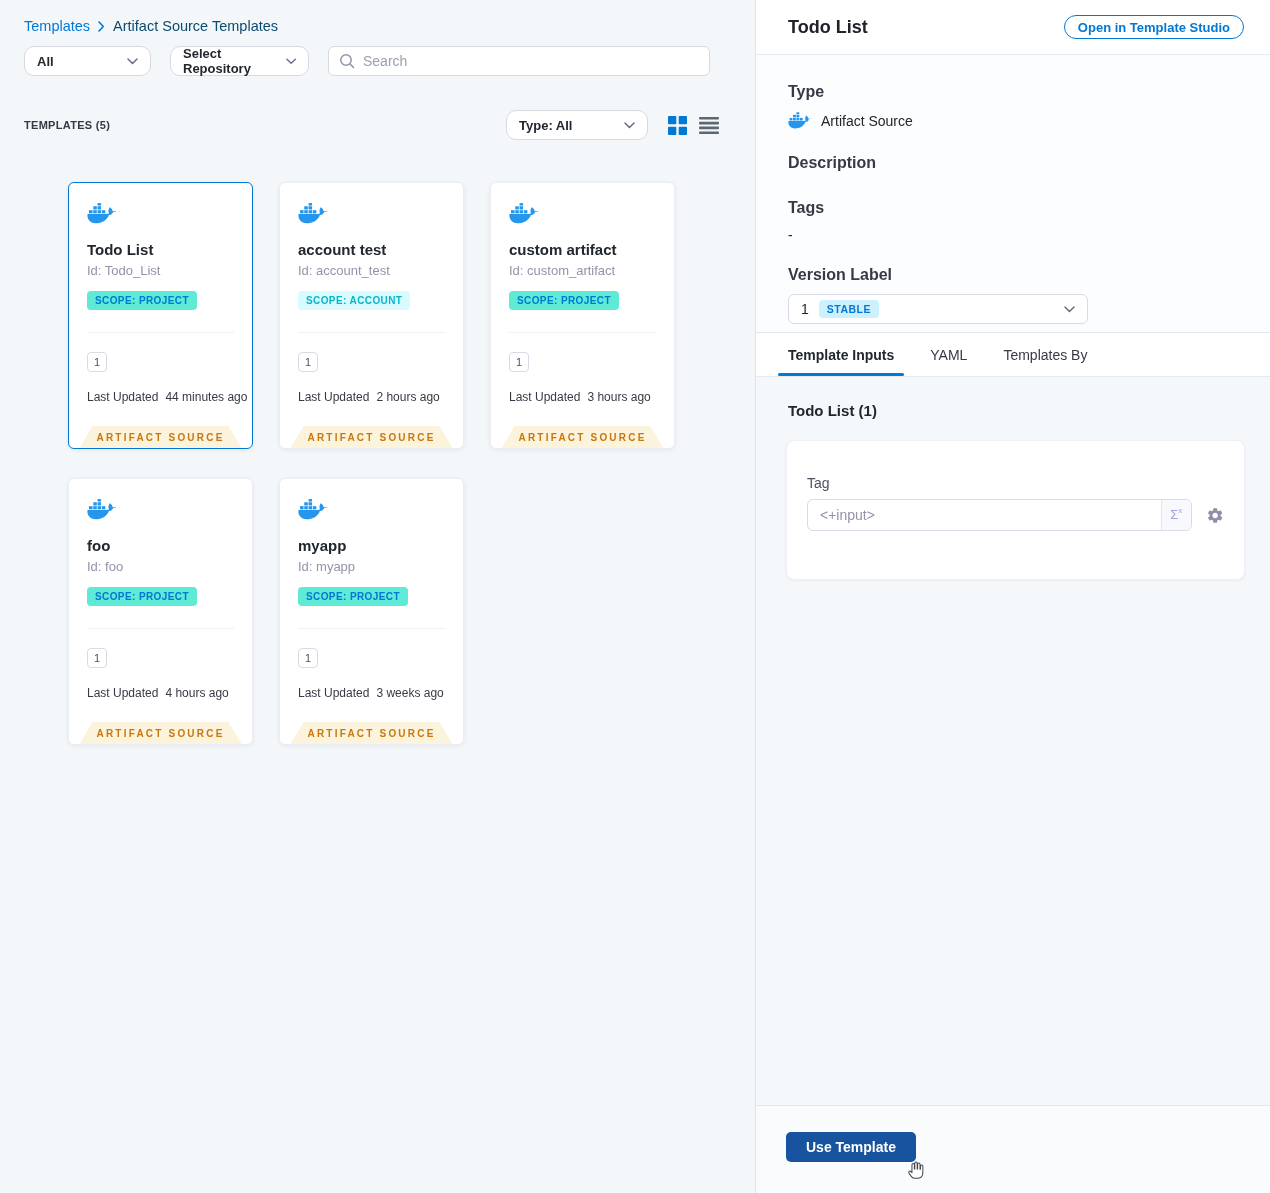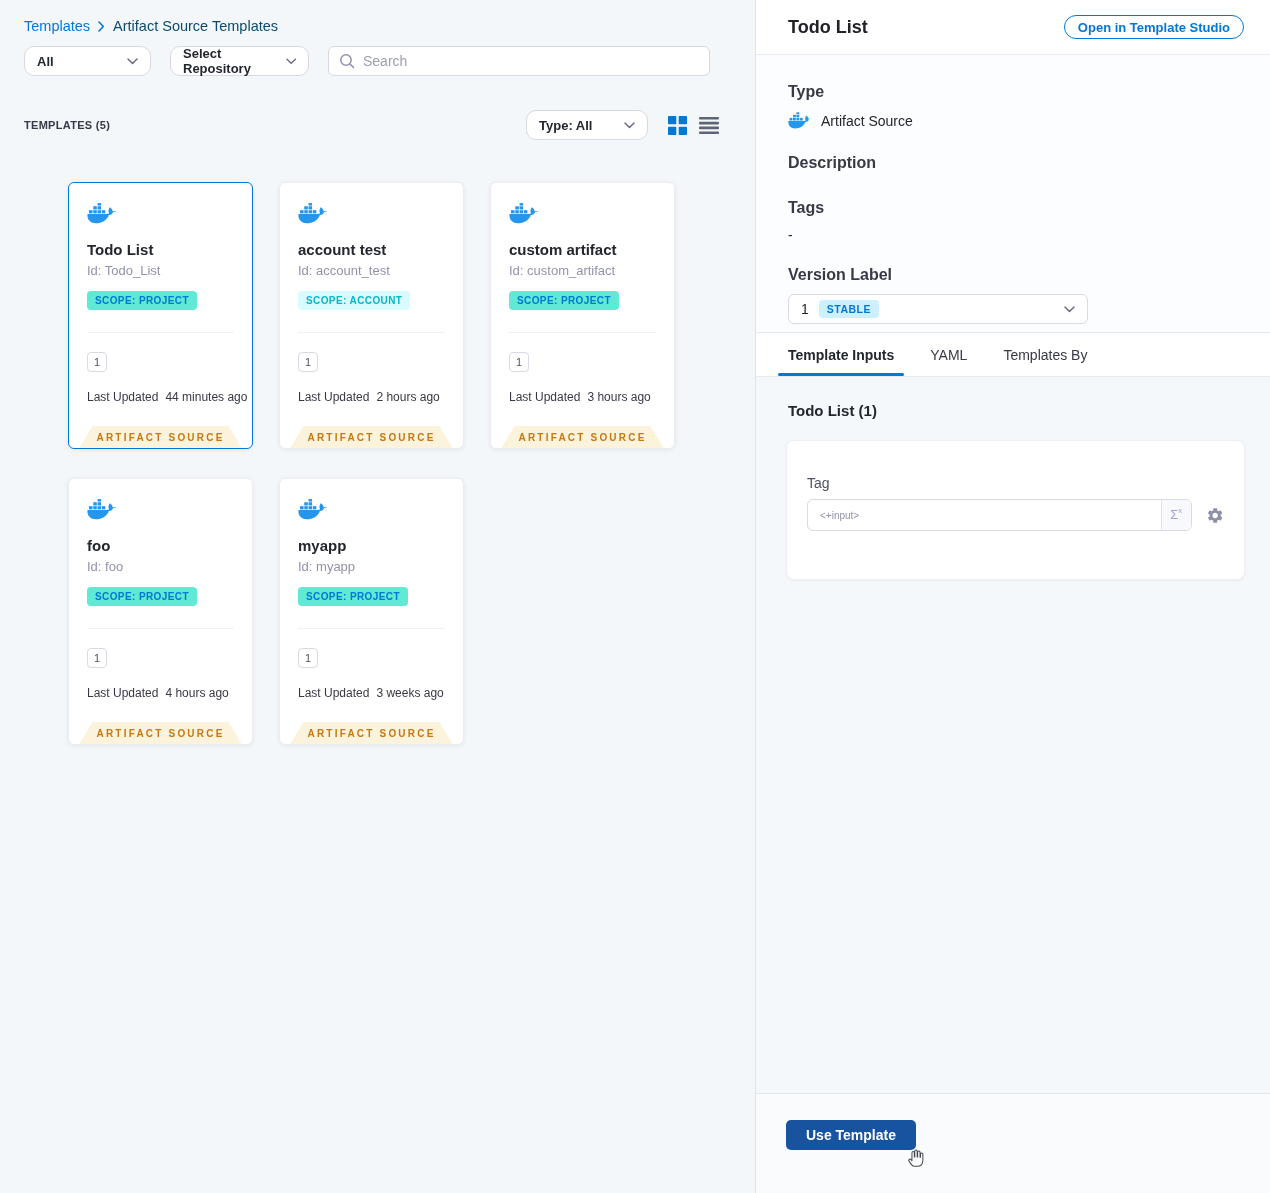--- a/index.html
+++ b/index.html
@@ -31,21 +31,21 @@
   .search-box {
     width:382px; height:30px; background:#fff; border:1px solid #d6d9e2; border-radius:6px;
     display:flex; align-items:center; padding:0 10px; gap:8px;
   }
   .search-box input { flex:1; border:0; outline:0; font-size:14px; color:#22272e; background:transparent; font-family:inherit; }
   .search-box input::placeholder { color:#9aa0ae; }
 
   .list-header { margin:34px 36px 0 0; display:flex; align-items:center; justify-content:space-between; }
   .templates-count { font-size:11px; font-weight:700; letter-spacing:.3px; color:#383946; }
   .list-header-right { display:flex; align-items:center; gap:20px; }
-  .select-type { width:122px; }
+  .select-type { width:142px; }
   .view-toggles { display:flex; align-items:center; gap:12px; }
   .view-btn { cursor:pointer; }
 
   .cards-grid { margin:42px 0 0 44px; display:grid; grid-template-columns:repeat(3,185px); gap:29px 26px; }
   .card {
     position:relative; width:185px; height:267px; background:#fff;
     border:1px solid #ecedf3; border-radius:6px;
     box-shadow:0 1px 4px rgba(40,41,61,.08);
     padding:20px 18px 0; cursor:pointer;
   }
@@ -105,30 +105,30 @@
 
   .inputs-section { flex:1; background:#f4f8fb; padding:25px 25px 0 30px; }
   .inputs-title { margin-left:2px; font-size:15px; font-weight:700; color:#22272e; }
   .input-card {
     margin-top:21px; height:140px; background:#fff; border:1px solid #eef0f5; border-radius:8px;
     box-shadow:0 1px 3px rgba(40,41,61,.05); padding:34px 20px 0;
   }
   .tag-label { font-size:14px; color:#4f5162; }
   .input-row { margin-top:8px; display:flex; align-items:center; }
   .expr-input { width:400px; height:32px; background:#fff; border:1px solid #d9dae5; border-radius:6px; display:flex; overflow:hidden; }
-  .expr-input input { flex:1; border:0; outline:0; padding:0 12px; font-size:10px; color:#9293ab; background:transparent; font-family:inherit; }
+  .expr-input input { flex:1; border:0; outline:0; padding:0 12px; font-size:14px; color:#9293ab; background:transparent; font-family:inherit; }
   .sigma-btn {
     width:30px; flex:none; border-left:1px solid #e3e5ee; background:#f8f9fc; color:#a79ede;
     display:flex; align-items:flex-start; justify-content:center; padding-top:7px;
     font-size:13px; cursor:pointer;
   }
   .sigma-btn .sup { font-size:8px; margin-top:-1px; }
   .gear-btn { margin-left:14px; cursor:pointer; }
 
-  .panel-footer { height:100px; flex:none; background:#fafbfd; border-top:1px solid #e2e6ee; padding:26px 0 0 30px; position:relative; }
+  .panel-footer { height:88px; flex:none; background:#fafbfd; border-top:1px solid #e2e6ee; padding:26px 0 0 30px; position:relative; }
   .use-template-btn {
     width:130px; height:30px; background:#18539f; color:#fff; border:0; border-radius:5px;
     font-size:14px; font-weight:700; font-family:inherit; cursor:pointer;
   }
   .hand-cursor { position:absolute; left:150px; top:53px; pointer-events:none; }
 </style>
 </head>
 <body>
 
 <svg width="0" height="0" style="position:absolute" aria-hidden="true">

